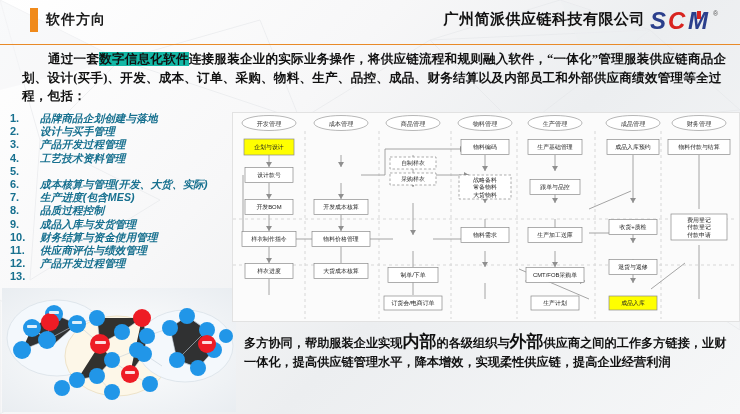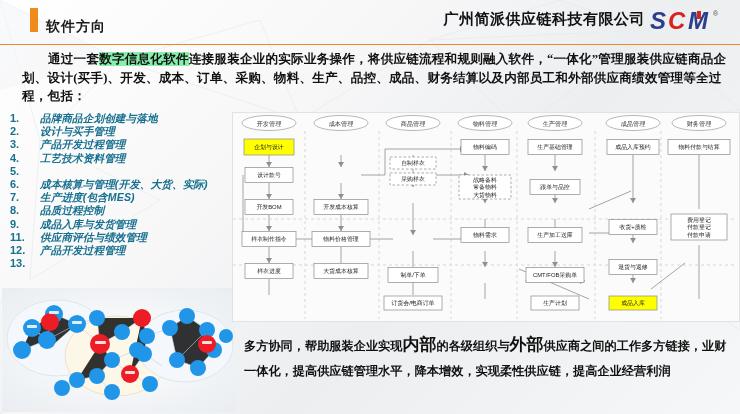--- a/index.html
+++ b/index.html
@@ -9,53 +9,53 @@
     font-family:"Liberation Sans","DejaVu Sans",sans-serif;
     background:
       linear-gradient(135deg,#ffffff 0%,#f7f7f8 35%,#eceef0 60%,#f6f7f8 100%);
   }
   
   .poly{position:absolute;inset:0;pointer-events:none;opacity:.55;}
 
   
   .hdr{position:absolute;left:0;top:0;width:740px;height:40px;}
   .hdr-accent{position:absolute;left:30px;top:8px;width:8px;height:24px;background:#f08a1b;}
-  .hdr-title{position:absolute;left:46px;top:18px;font-size:14px;font-weight:bold;color:#1b1b1b;
+  .hdr-title{position:absolute;left:46px;top:11px;font-size:14px;font-weight:bold;color:#1b1b1b;
              letter-spacing:1px;text-align:center;}
   .hdr-company{position:absolute;right:95px;top:10px;font-size:15px;font-weight:bold;color:#111;
                letter-spacing:.5px;}
   .logo{position:absolute;right:8px;top:6px;width:82px;height:30px;}
   .hdr-rule{position:absolute;left:0;top:44px;width:740px;height:0;
             border-top:1.4px solid #e88a28;}
 
   
   .intro{position:absolute;left:22px;top:50px;width:706px;
          font-size:12.6px;line-height:18.5px;font-weight:bold;color:#111;
          font-family:"Liberation Serif","DejaVu Serif",serif;letter-spacing:.2px;}
   .intro .ind{display:inline-block;width:26px;}
-  .hl{background:#86efac;}
+  .hl{background:#14b8a6;}
 
   
   .list{position:absolute;left:4px;top:112px;width:232px;color:#17708f;}
   .li{display:flex;align-items:baseline;height:13.2px;font-weight:bold;}
   .li .num{width:30px;text-align:left;padding-left:6px;font-size:11px;
            font-family:"Liberation Sans",sans-serif;}
   .li .txt{font-size:10.6px;letter-spacing:.1px;font-style:italic;}
 
   
   .netbox{position:absolute;left:2px;top:288px;width:234px;height:124px;overflow:hidden;}
 
   
   .flow{position:absolute;left:232px;top:112px;width:506px;height:208px;
         background:#fbfbfb;border:1px solid #e2e2e2;}
   .flow svg{display:block;}
 
   
   .concl{position:absolute;left:244px;top:332px;width:492px;
-         font-size:12.2px;line-height:25px;font-weight:bold;color:#111;
+         font-size:12.2px;line-height:19px;font-weight:bold;color:#111;
          font-family:"Liberation Serif","DejaVu Serif",serif;}
   .concl .big{font-size:17px;}
 </style>
 </head>
 <body>
 
 <svg class="poly" width="740" height="414" viewBox="0 0 740 414">
   <g fill="none" stroke="#e3e5e8" stroke-width="1">
     <polygon points="0,0 120,60 40,140"></polygon>
     <polygon points="120,60 260,20 300,120"></polygon>
@@ -119,20 +119,24 @@
       <span class="num">7.</span>
       <span class="txt">生产进度(包含MES)</span>
     </div>
     <div class="li">
       <span class="num">8.</span>
       <span class="txt">品质过程控制</span>
     </div>
     <div class="li">
       <span class="num">9.</span>
       <span class="txt">成品入库与发货管理</span>
+    </div>
+    <div class="li">
+      <span class="num">10.</span>
+      <span class="txt">财务结算与资金使用管理</span>
     </div>
     <div class="li">
       <span class="num">11.</span>
       <span class="txt">供应商评估与绩效管理</span>
     </div>
     <div class="li">
       <span class="num">12.</span>
       <span class="txt">产品开发过程管理</span>
     </div>
     <div class="li">

